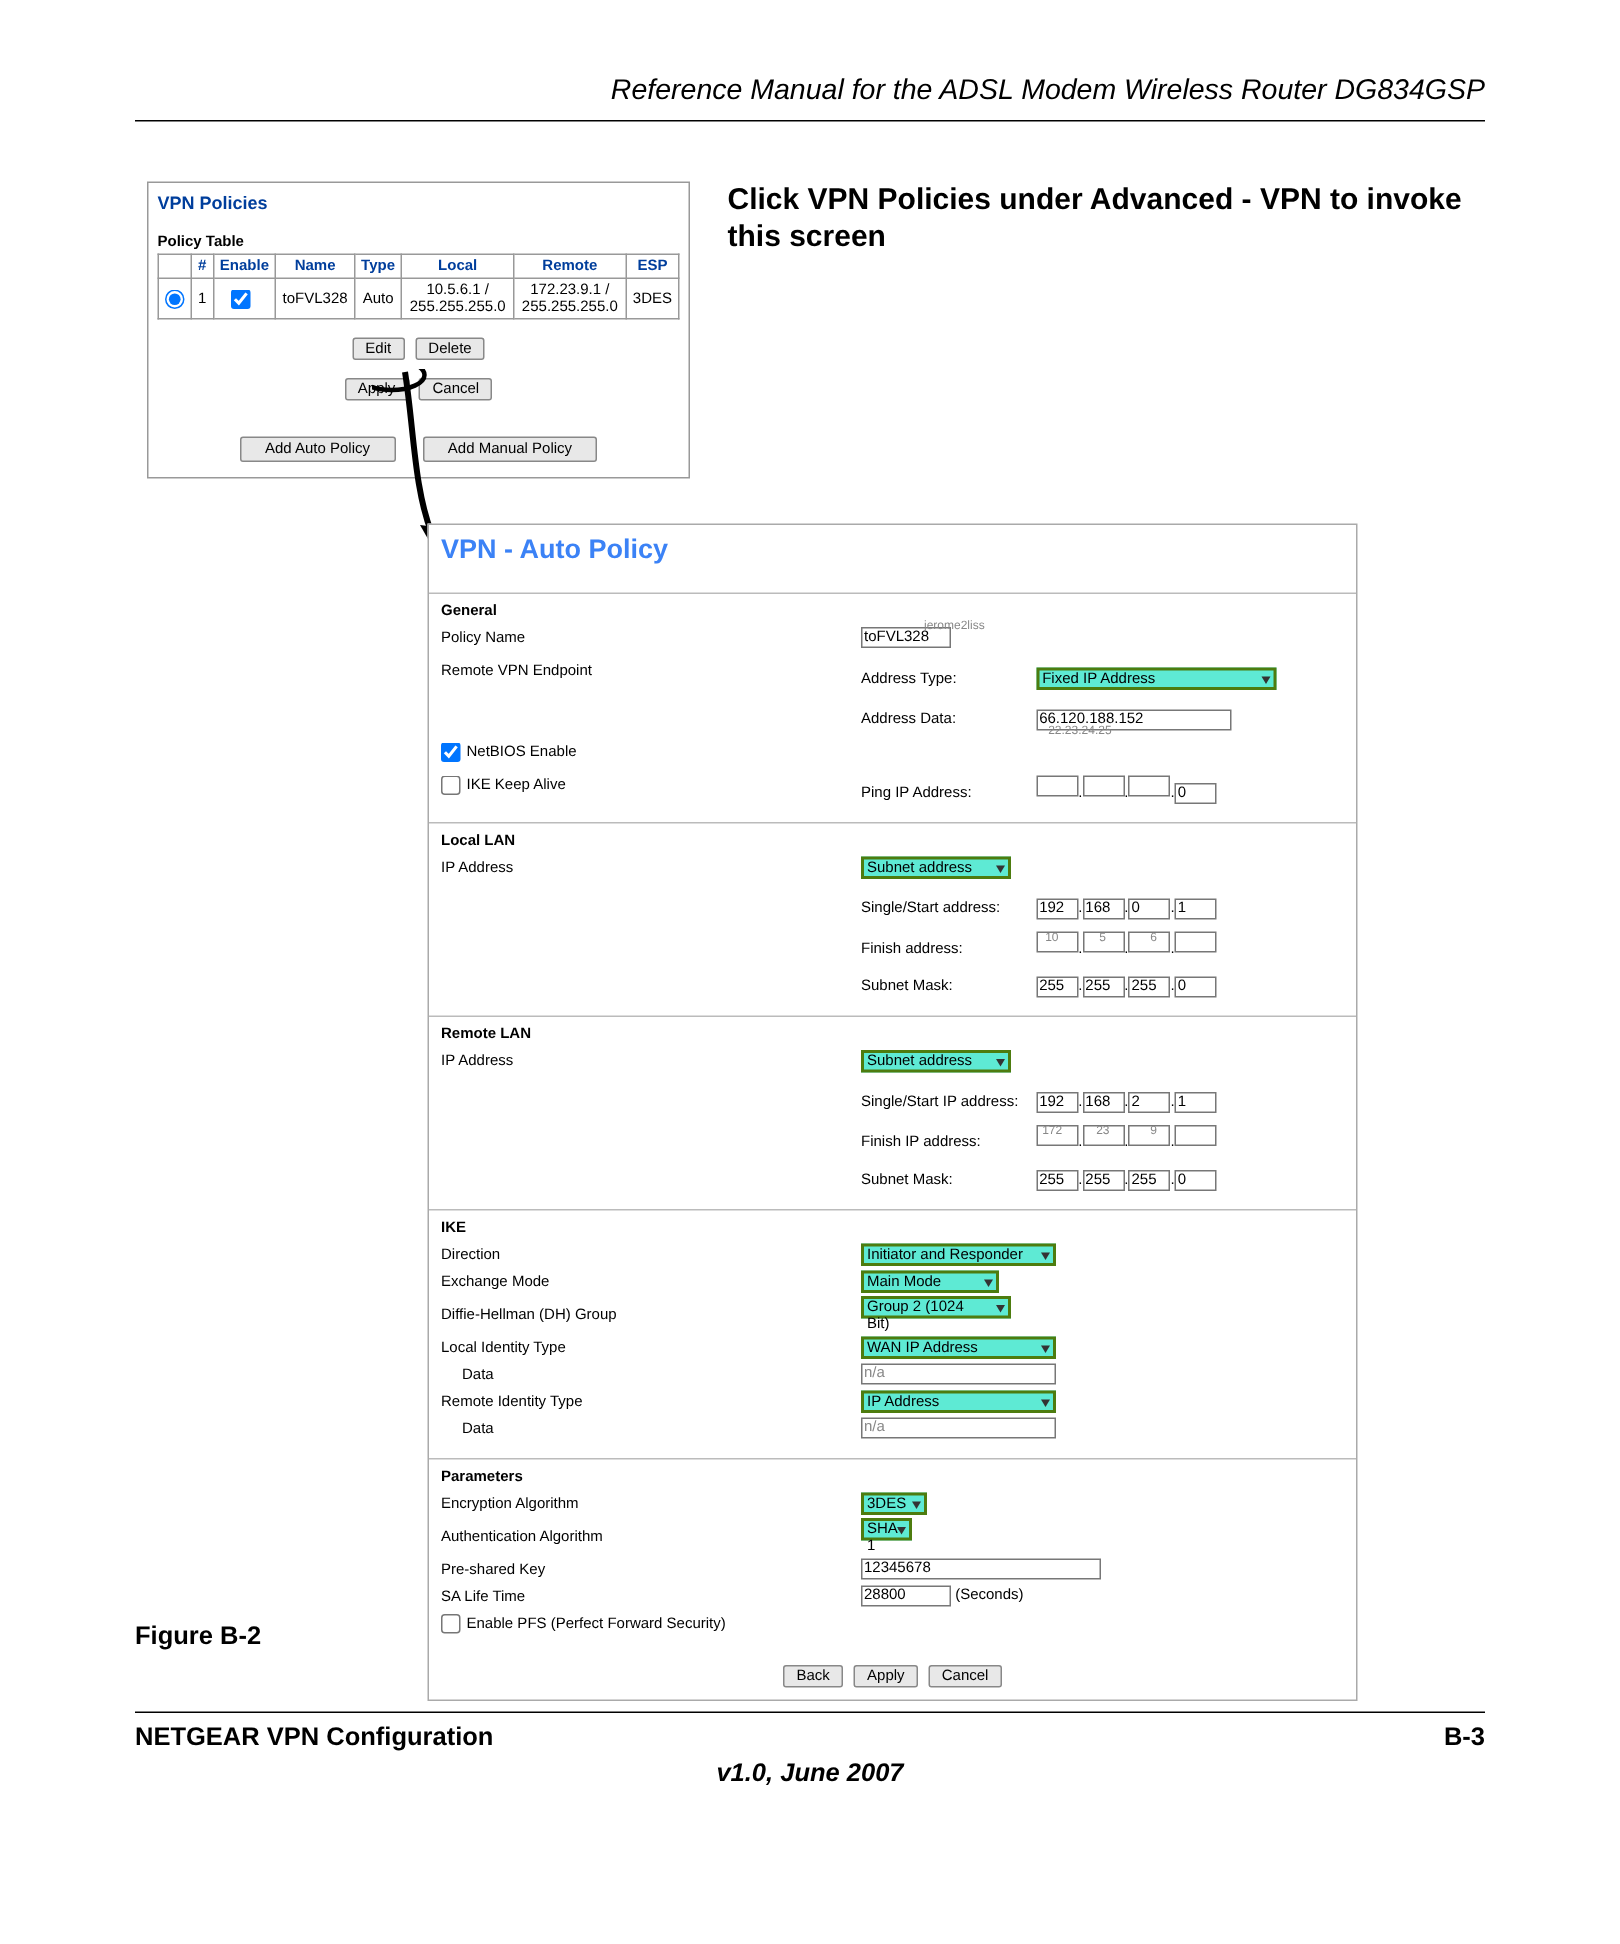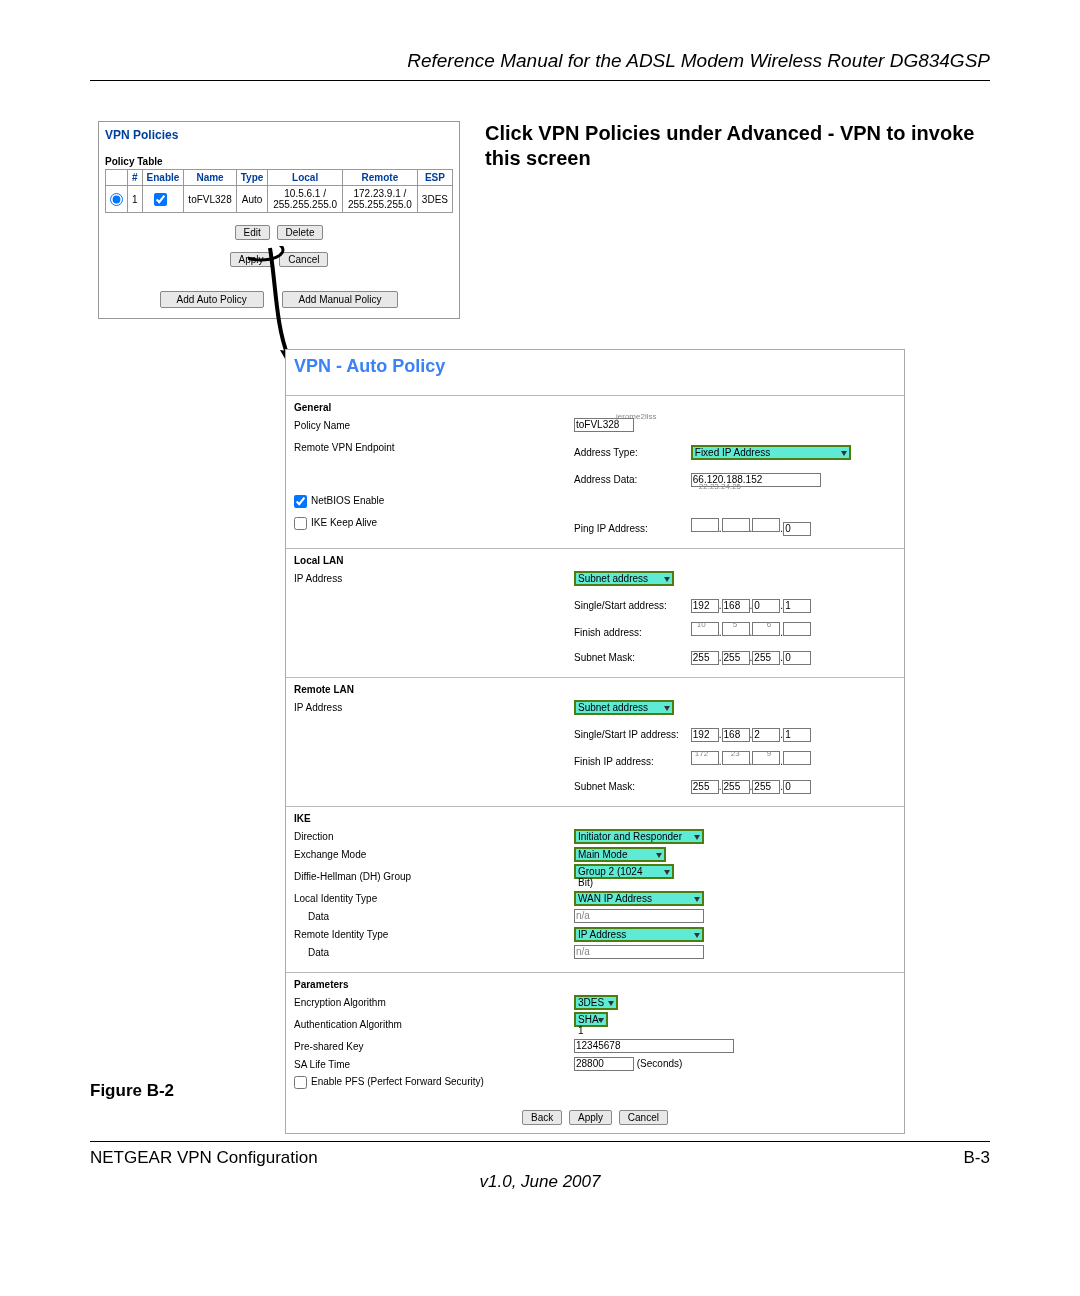--- a/index.html
+++ b/index.html
@@ -32,21 +32,21 @@
 .sel::after{content:"";position:absolute;right:2px;top:4px;border-left:3px solid transparent;border-right:3px solid transparent;border-top:5px solid #333;}
 input[type=checkbox]{vertical-align:middle;margin-right:4px;}
 input[type=radio]{vertical-align:middle;}
 .oct{width:28px;}
 .w60{width:60px;}
 .w100{width:100px;}
 .w130{width:130px;}
 .w160{width:160px;}
 .footer-btns{text-align:center;padding:8px 0;}
 .figlabel{font-weight:bold;font-size:17px;margin-top:0;}
-.pgfoot{margin-top:40px;}
+.pgfoot{margin-top:40px;font-weight:bold;}
 hr.ftr{border:none;border-top:1.5px solid #000;margin-bottom:6px;}
 .footrow{display:flex;justify-content:space-between;font-size:17px;}
 .ver{text-align:center;font-style:italic;font-size:17px;margin-top:4px;}
 .ghost{color:#888;font-size:8px;position:relative;top:-2px;}
 </style>
 </head>
 <body>
 
 <div class="page">
   <div class="header">Reference Manual for the ADSL Modem Wireless Router DG834GSP</div>

